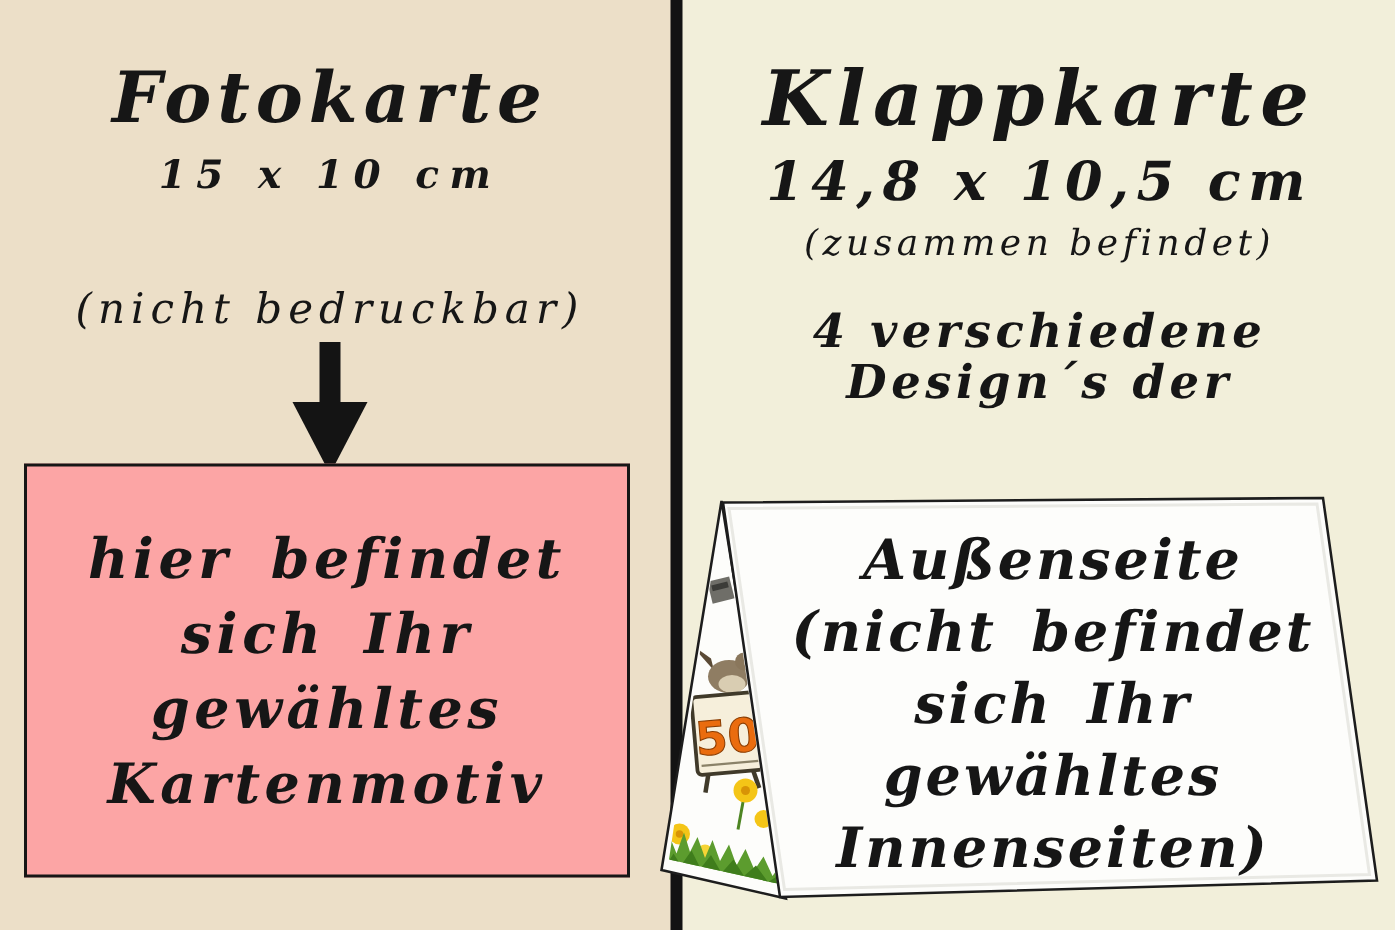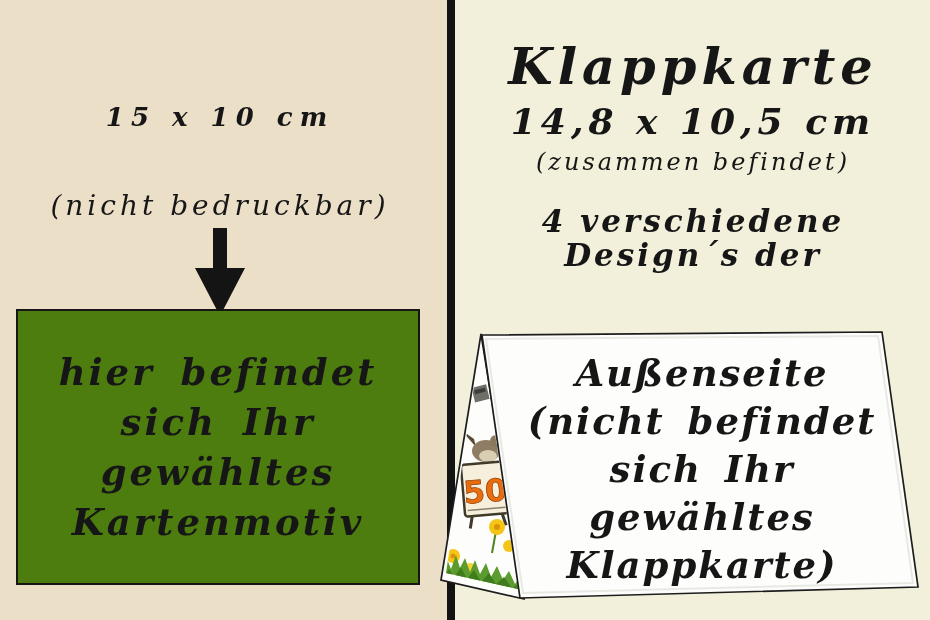--- a/index.html
+++ b/index.html
@@ -19,21 +19,21 @@
   .fk-back{top:142px;font-size:34px;font-weight:bold;letter-spacing:4px;}
   .fk-note{top:189px;font-size:28px;font-weight:normal;letter-spacing:4px;}
   
   .arrow{position:absolute;left:194px;top:228px;width:52px;height:86px;}
   .arrow .shaft{position:absolute;left:19px;top:0;width:14px;height:42px;background:#141414;}
   .arrow .head{position:absolute;left:1px;top:40px;width:0;height:0;
                border-left:25px solid transparent;border-right:25px solid transparent;
                border-top:48px solid #141414;}
   
   .photo-card{position:absolute;left:16px;top:309px;width:400px;height:272px;
-              background:#4d7c0f;border:2px solid #161616;
+              background:#fca5a5;border:2px solid #161616;
               display:flex;flex-direction:column;align-items:center;justify-content:center;
               font-style:italic;font-weight:bold;font-size:37px;line-height:50px;
               letter-spacing:3px;word-spacing:10px;text-align:center;z-index:2;}
   
   .r{left:460px;width:466px;}
   .kk-title{top:36px;font-size:51px;font-weight:bold;letter-spacing:5px;}
   .kk-size{top:100px;font-size:36px;font-weight:bold;letter-spacing:5px;}
   .kk-note{top:148px;font-size:24px;font-weight:normal;letter-spacing:3px;}
   .kk-design{top:204px;font-size:31px;font-weight:bold;line-height:34px;letter-spacing:3px;}
   
@@ -45,20 +45,21 @@
 </style>
 </head>
 <body>
 
 <div class="stage">
 
   <div class="bg bg-left"></div>
   <div class="bg bg-right"></div>
   <div class="divider"></div>
 
+  <div class="txt l fk-title">Fotokarte</div>
   <div class="txt l fk-size">15 x 10 cm</div>
   <div class="txt l fk-note">(nicht bedruckbar)</div>
 
   <div class="arrow">
     <div class="shaft"></div>
     <div class="head"></div>
   </div>
 
   <div class="photo-card">
     <div>hier befindet</div>
@@ -121,16 +122,16 @@
 
     <polygon points="52,10 452,7 488,262 90,273" fill="#fdfdfb" stroke="#1d1d1d" stroke-width="1.7"></polygon>
     <polygon points="56,14 448,11 483,258 93,268" fill="none" stroke="#e9e9e4" stroke-width="2"></polygon>
   </svg>
 
   <div class="front-text">
     <div>Außenseite</div>
     <div>(nicht befindet</div>
     <div>sich Ihr</div>
     <div>gewähltes</div>
-    <div>Klappkarte)</div>
+    <div>Innenseiten)</div>
   </div>
 
 </div>
 
 </body></html>

